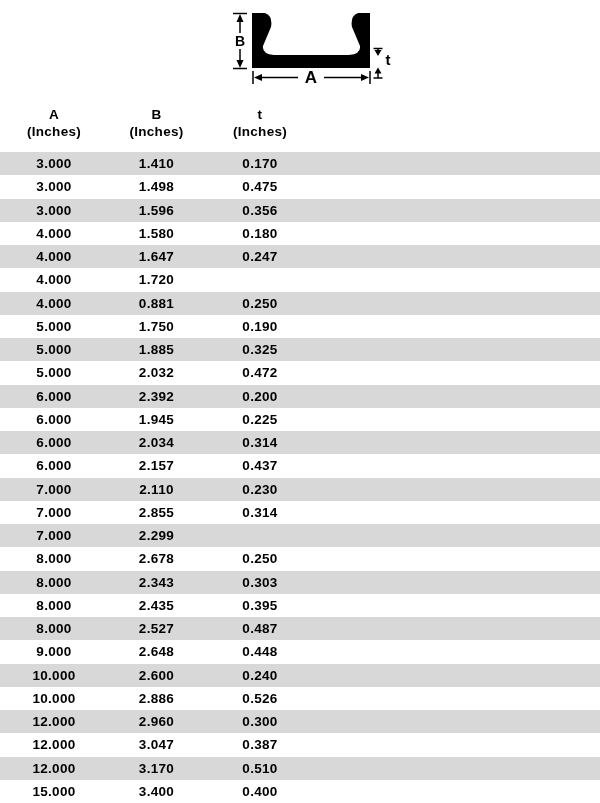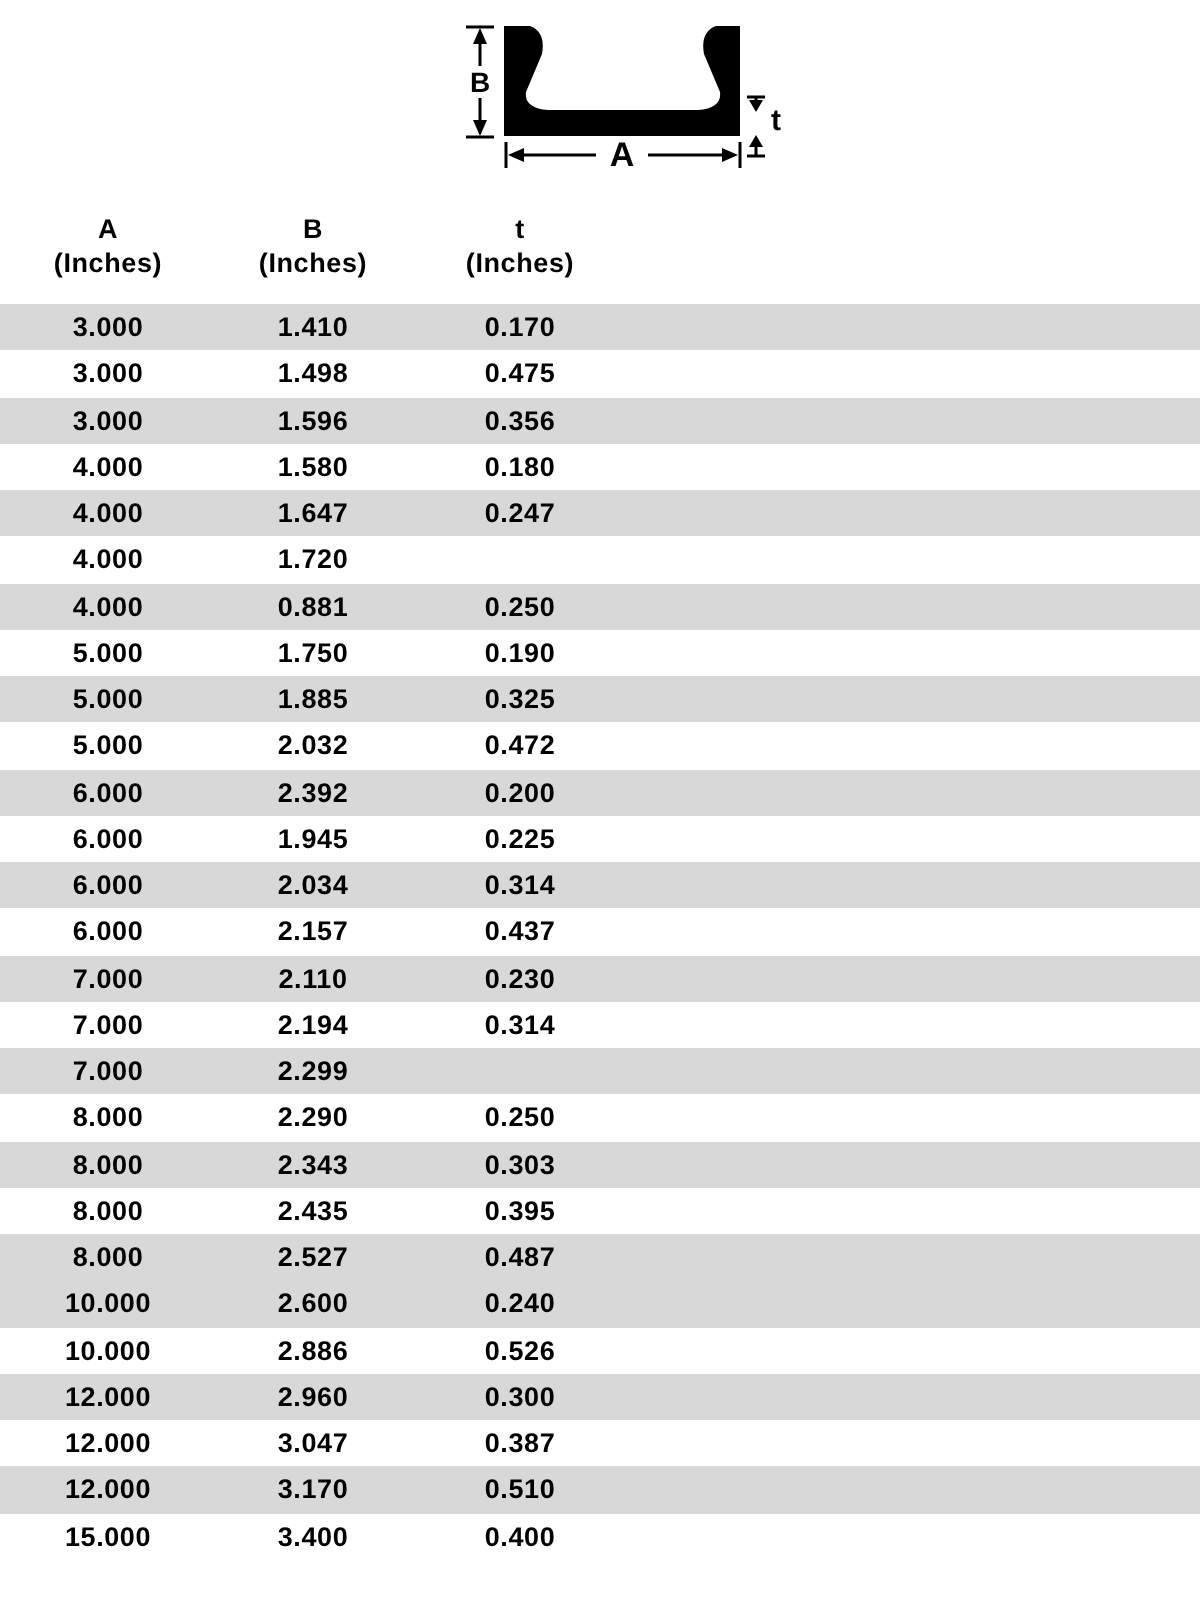--- a/index.html
+++ b/index.html
@@ -190,51 +190,57 @@
       <div></div>
     </div>
     <div class="row grid-cols odd">
       <div class="cell">7.000</div>
       <div class="cell">2.110</div>
       <div class="cell">0.230</div>
       <div></div>
     </div>
     <div class="row grid-cols even">
       <div class="cell">7.000</div>
-      <div class="cell">2.194</div>
+      <div class="cell">2.855</div>
       <div class="cell">0.314</div>
       <div></div>
     </div>
     <div class="row grid-cols odd">
       <div class="cell">7.000</div>
       <div class="cell">2.299</div>
       <div></div>
     </div>
     <div class="row grid-cols even">
       <div class="cell">8.000</div>
-      <div class="cell">2.290</div>
+      <div class="cell">2.678</div>
       <div class="cell">0.250</div>
       <div></div>
     </div>
     <div class="row grid-cols odd">
       <div class="cell">8.000</div>
       <div class="cell">2.343</div>
       <div class="cell">0.303</div>
       <div></div>
     </div>
     <div class="row grid-cols even">
       <div class="cell">8.000</div>
       <div class="cell">2.435</div>
       <div class="cell">0.395</div>
       <div></div>
     </div>
     <div class="row grid-cols odd">
       <div class="cell">8.000</div>
       <div class="cell">2.527</div>
       <div class="cell">0.487</div>
+      <div></div>
+    </div>
+    <div class="row grid-cols even">
+      <div class="cell">9.000</div>
+      <div class="cell">2.648</div>
+      <div class="cell">0.448</div>
       <div></div>
     </div>
     <div class="row grid-cols odd">
       <div class="cell">10.000</div>
       <div class="cell">2.600</div>
       <div class="cell">0.240</div>
       <div></div>
     </div>
     <div class="row grid-cols even">
       <div class="cell">10.000</div>

